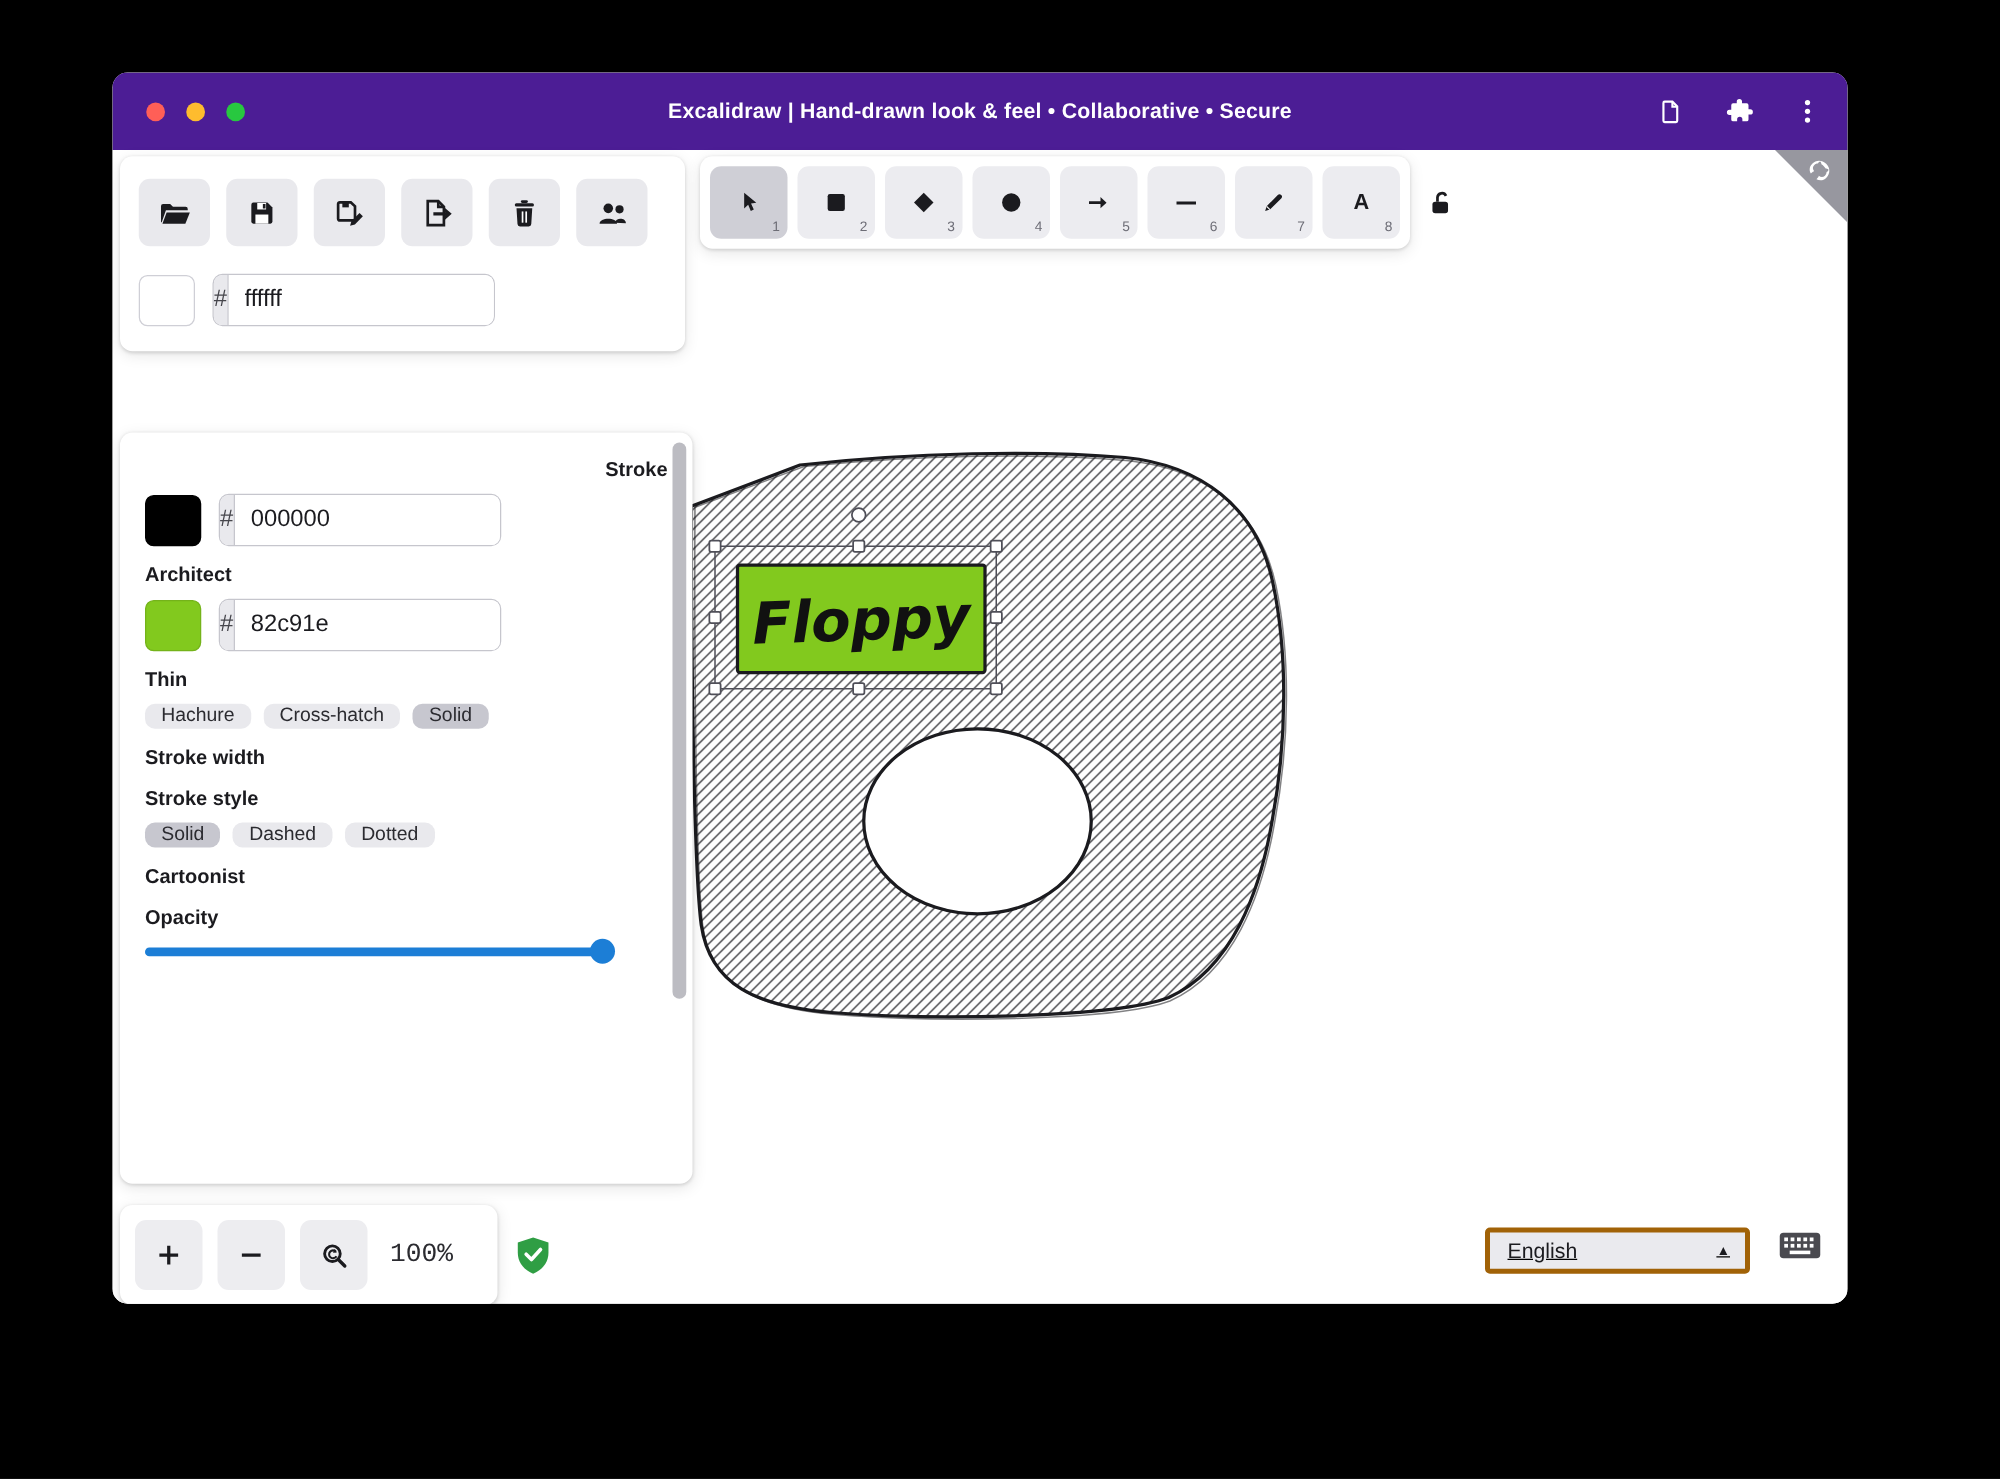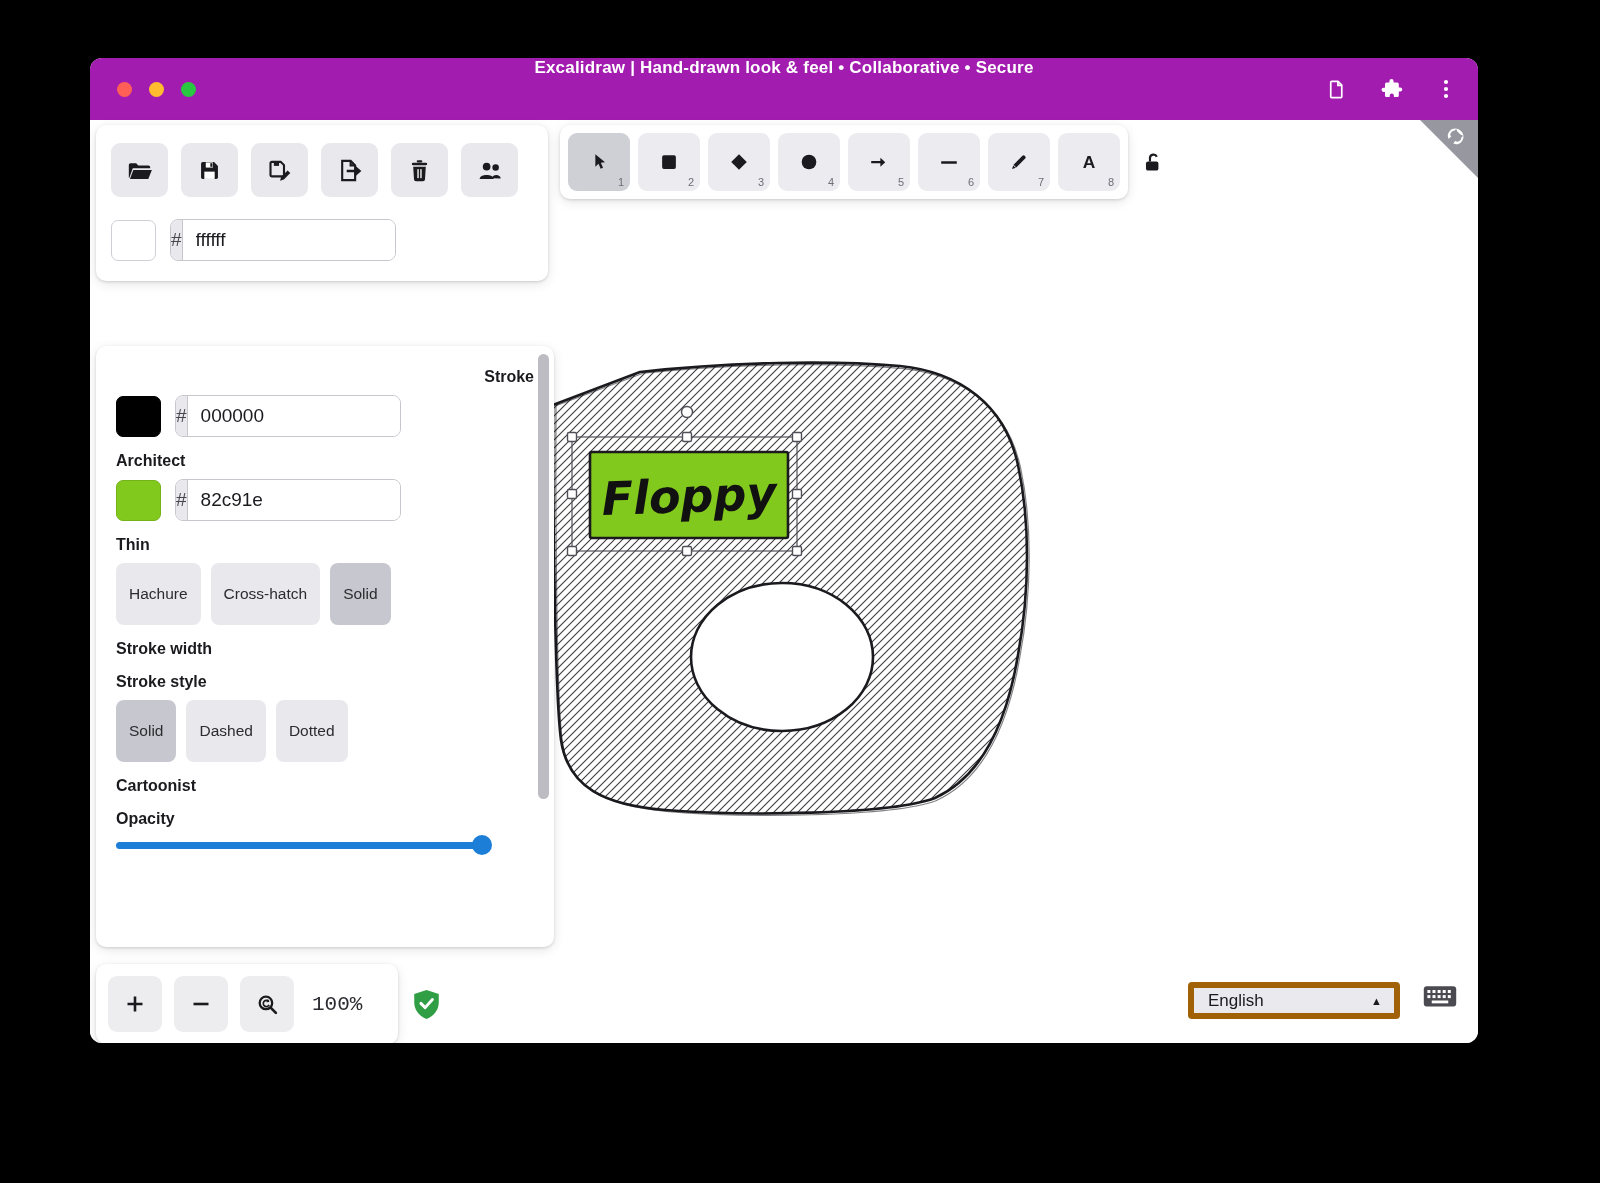--- a/index.html
+++ b/index.html
@@ -2,21 +2,21 @@
 <html><head>
 <meta charset="utf-8">
 <style>
   * { margin:0; padding:0; box-sizing:border-box; }
   html,body { width:1600px; height:1183px; background:#000; font-family:"Liberation Sans", sans-serif; overflow:hidden; }
 
   .window { position:absolute; left:90px; top:58px; width:1388px; height:985px; border-radius:12px; overflow:hidden;
             background:#fff; box-shadow:0 30px 70px rgba(0,0,0,.65); }
 
   
-  .titlebar { height:62px; background:#a21caf; position:relative; display:flex; align-items:flex-start; }
+  .titlebar { height:62px; background:#4c1d95; position:relative; display:flex; align-items:center; }
   .traffic { position:absolute; left:27px; top:24px; display:flex; gap:17px; }
   .light { width:15px; height:15px; border-radius:50%; }
   .light.red { background:#ff5f57; } .light.yellow { background:#febc2e; } .light.green { background:#28c840; }
   .tb-title { flex:1; text-align:center; color:#fff; font-size:17px; font-weight:600; letter-spacing:.2px; }
   .tb-icons { position:absolute; right:22px; top:0; height:62px; display:flex; align-items:center; gap:32px; }
 
   
   .content { position:relative; width:1388px; height:923px; background:#fff; }
   #canvas-svg { position:absolute; left:0; top:0; z-index:0; }
 
@@ -45,35 +45,35 @@
   #lock-btn { position:absolute; left:1050px; top:30px; z-index:3; background:none; border:none; cursor:pointer; }
 
   #gh-corner { position:absolute; right:0; top:0; z-index:3; cursor:pointer; }
 
   
   #panel-props { left:6px; top:226px; width:458px; height:601px; padding:16px 20px; overflow:hidden; }
   .p-label { font-size:16px; font-weight:700; color:#1b1b1f; margin:15px 0 9px; }
   .p-label.first { margin-top:6px;text-align:right; }
   .ctrl-row { display:flex; gap:14px; align-items:center; }
   .opt-row { display:flex; gap:10px; }
-  .opt { padding:22px 13px; background:#e9e9ed; border-radius:8px; border:none; font-size:15.5px; color:#2b2b30; cursor:pointer; font-family:"Liberation Sans", sans-serif; }
+  .opt { padding:1px 13px; background:#e9e9ed; border-radius:8px; border:none; font-size:15.5px; color:#2b2b30; cursor:pointer; font-family:"Liberation Sans", sans-serif; }
   .opt.sel { background:#c7c7cf; }
   .slider-track { margin-top:14px; width:372px; height:7px; border-radius:4px; background:#1c7ed6; position:relative; cursor:pointer; }
   .slider-thumb { position:absolute; right:-4px; top:-7px; width:20px; height:20px; border-radius:50%; background:#1c7ed6; }
   .panel-scrollbar { position:absolute; right:5px; top:8px; width:11px; height:445px; border-radius:6px; background:#bcbcc2; cursor:pointer; }
 
   
   #zoom-island { left:6px; top:844px; padding:12px; display:flex; align-items:center; gap:12px;font-family:Liberation Mono, monospace; }
   .zoom-btn { width:54px; height:56px; border-radius:9px; background:#ededf0; border:none; display:flex; align-items:center; justify-content:center; cursor:pointer; }
   .zoom-label { font-size:21px; color:#2b2b30; margin:0 12px 0 6px; min-width:62px; }
 
   #shield { position:absolute; left:322px; top:868px; z-index:3; }
 
   #lang-select { position:absolute; left:1098px; top:862px; width:212px; height:37px; z-index:3;
-                 background:#eaeaee; border:6px solid #a16207; border-radius:4px; display:flex; align-items:center; cursor:pointer; }
+                 background:#eaeaee; border:4px solid #a16207; border-radius:4px; display:flex; align-items:center; cursor:pointer;text-decoration:underline; }
   #lang-select .lang-text { flex:1; padding-left:14px; font-size:17px; color:#1b1b1f; }
   #lang-select .caret { margin-right:12px; font-size:11px; color:#1b1b1f; }
 
   #kbd-icon { position:absolute; left:1332px; top:861px; z-index:3; }
 </style>
 </head>
 <body>
 
 <div class="window">
 

